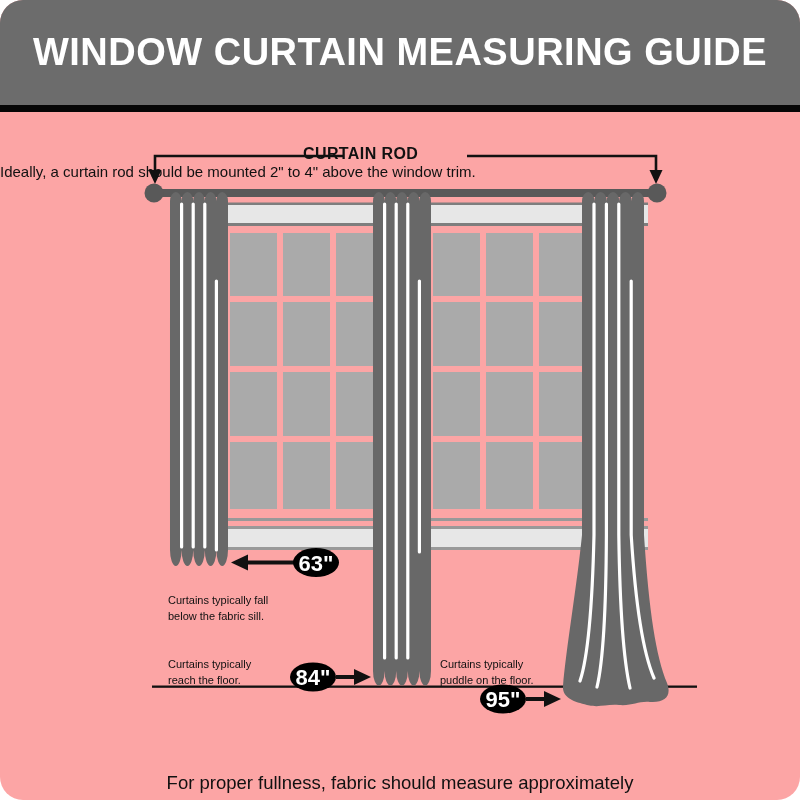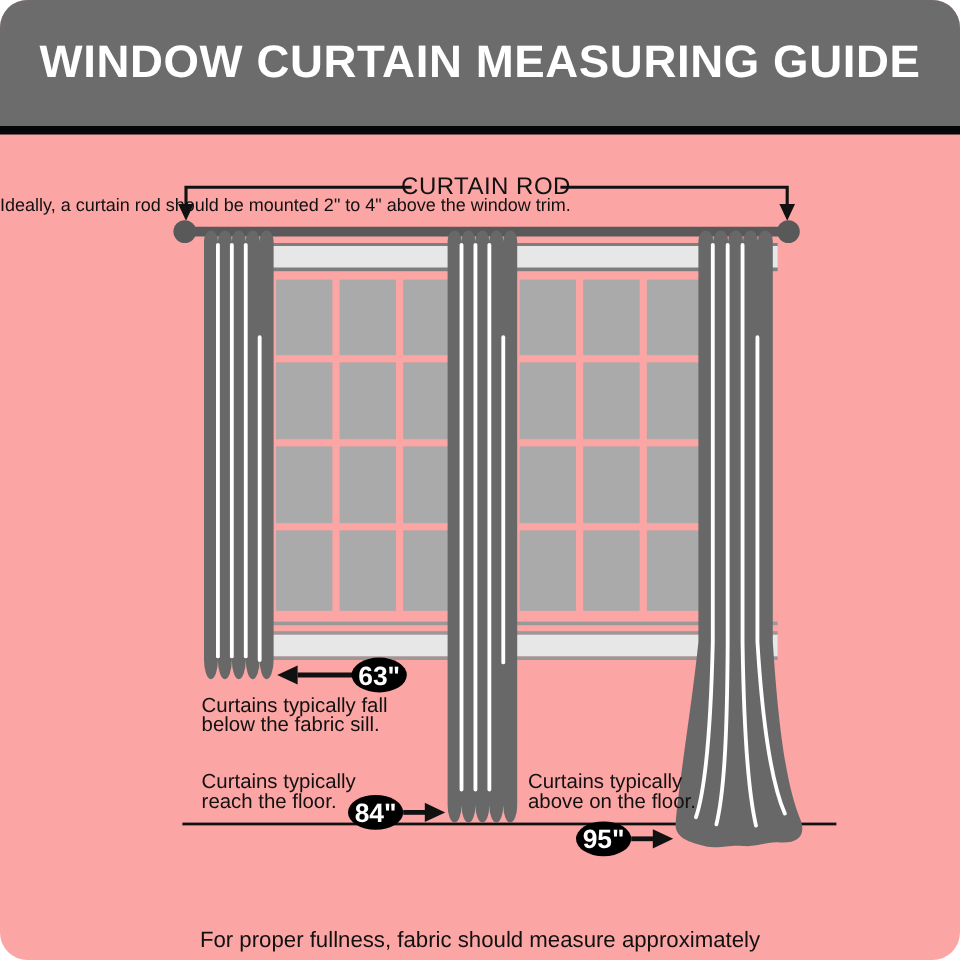--- a/index.html
+++ b/index.html
@@ -28,24 +28,24 @@
   .sillline  { fill:var(--sill_line,#999999); }
   .inkfill   { fill:var(--ink,#111111); }
   .bracket   { stroke:var(--ink,#111111); stroke-width:2.6; fill:none; }
   .marrow    { stroke:var(--ink,#111111); stroke-width:4; }
   .badge     { fill:var(--badge_bg,#000000); }
   .badge-text{ fill:var(--badge_text,#ffffff); font-family:"Liberation Sans",sans-serif;
                font-size:22px; font-weight:bold; text-anchor:middle; }
 
   
   .overlay { position:absolute; color:var(--ink,#111111); }
-  .rod-label { top:145px; left:303px; width:204px; text-align:center;
-               font-size:20px; font-weight:normal; letter-spacing:.4px; }
+  .rod-label { top:145px; left:303px; width:204px; 
+               font-size:16px; font-weight:bold; letter-spacing:.4px; }
   .rod-tip   { top:163px; left:0; width:800px; font-size:15px; }
-  .note { font-size:17px; line-height:16px; }
+  .note { font-size:11px; line-height:16px;margin-top:12px; }
   .note-63 { top:580px; left:168px; }
   .note-84 { top:644px; left:168px; }
   .note-95 { top:644px; left:440px; }
   .footer-note { top:743px; left:0; width:800px; text-align:center;
                  font-size:18.5px; line-height:23px;margin-top:28px; }
   .note span, .footer-note span { display:block; }
 </style>
 </head>
 <body>
 
@@ -176,20 +176,20 @@
     <span>below the fabric sill.</span>
   </div>
 
   <div class="overlay note note-84">
     <span>Curtains typically</span>
     <span>reach the floor.</span>
   </div>
 
   <div class="overlay note note-95">
     <span>Curtains typically</span>
-    <span>above on the floor.</span>
+    <span>puddle on the floor.</span>
   </div>
 
   <div class="overlay footer-note">
     <span>For proper fullness, fabric should measure approximately</span>
   </div>
 
 </div>
 
 </body></html>

